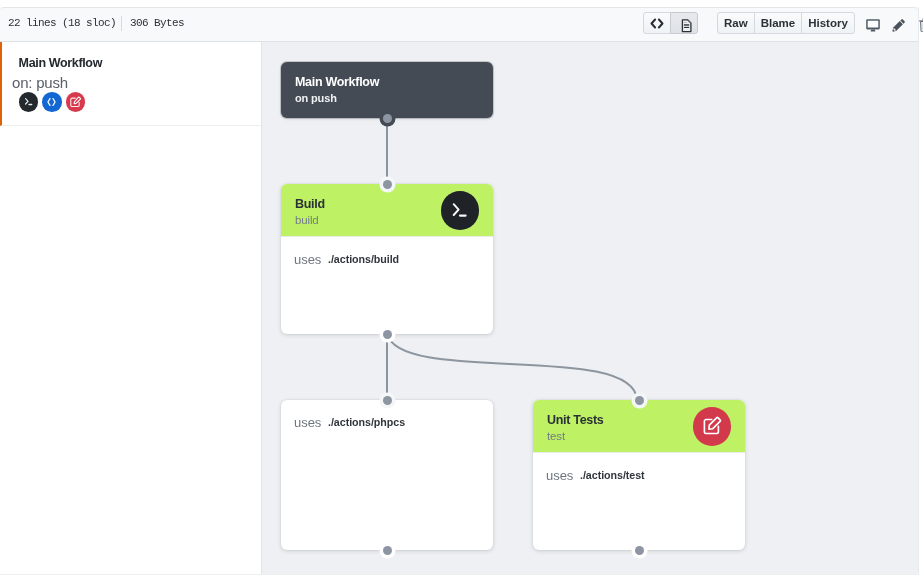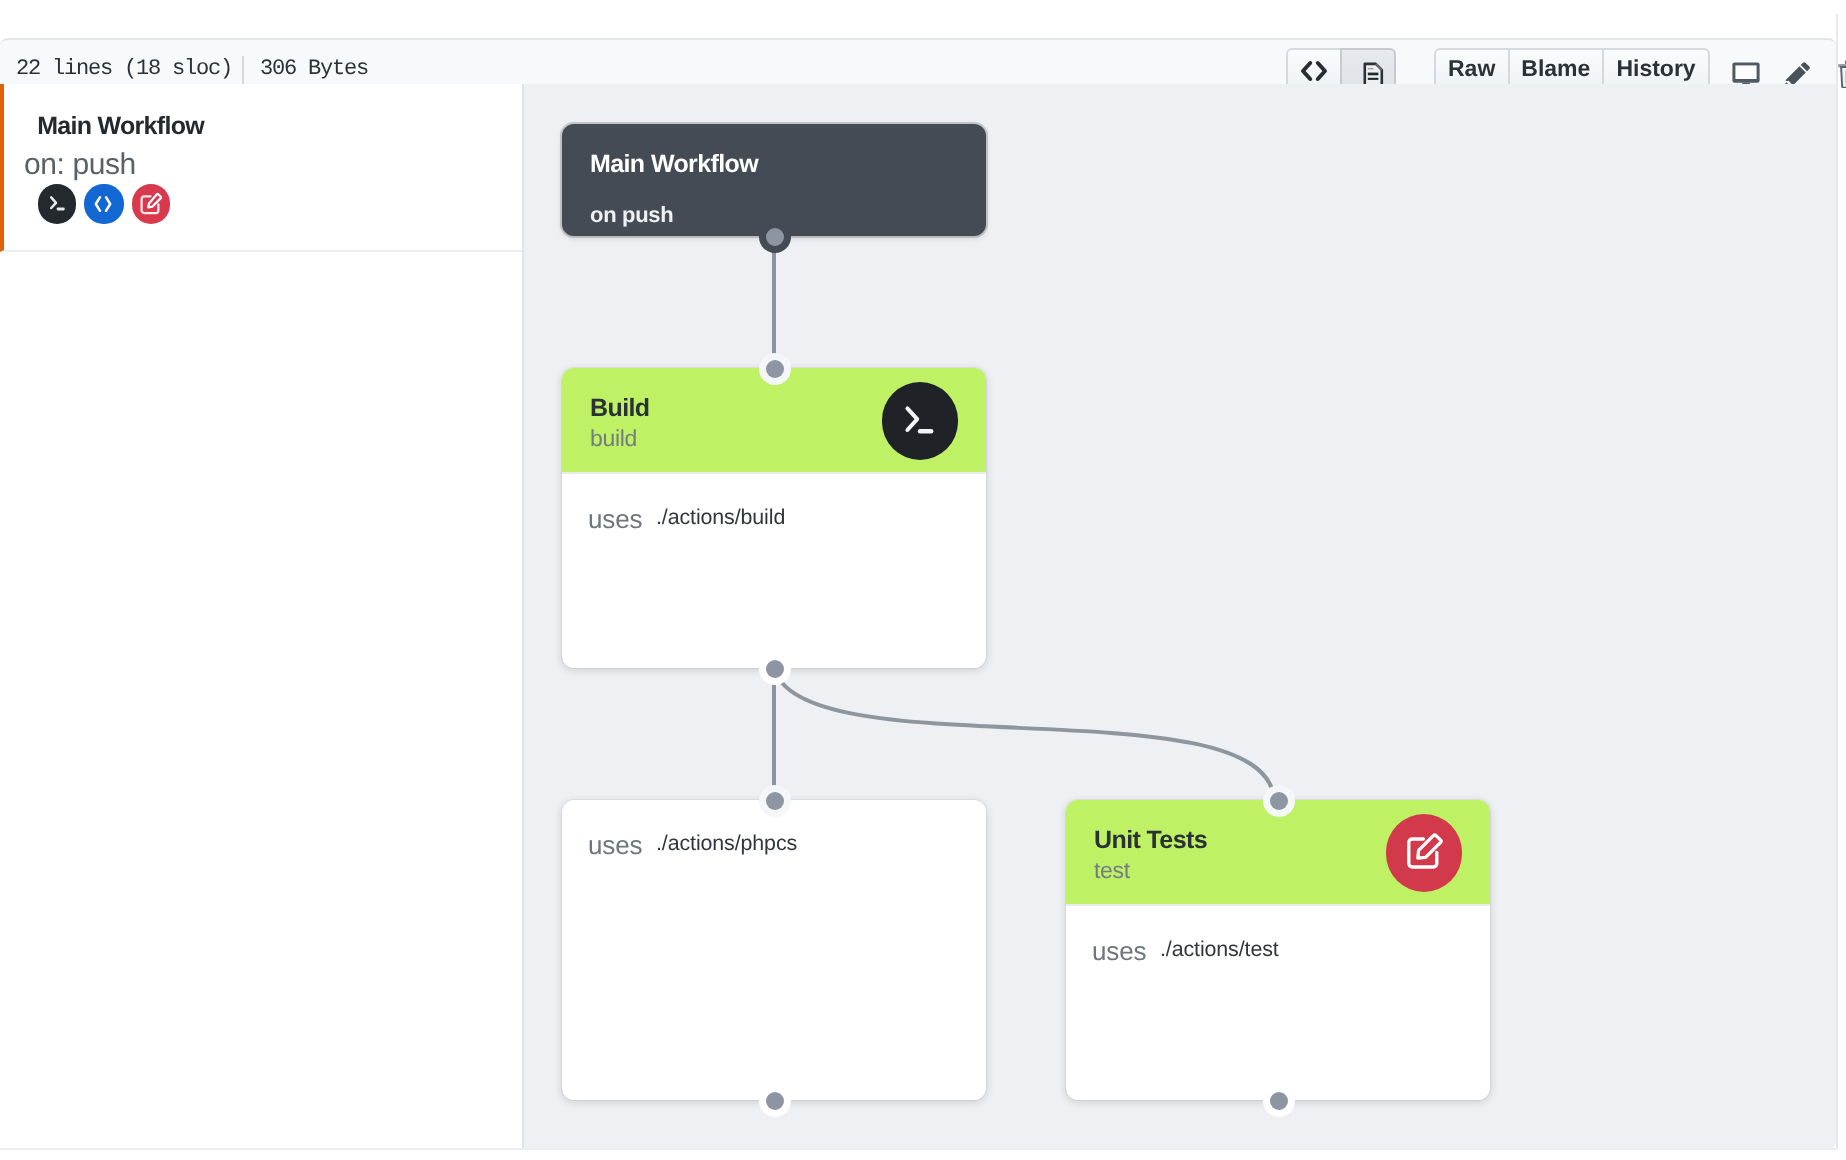--- a/index.html
+++ b/index.html
@@ -13,21 +13,21 @@
     -webkit-font-smoothing: antialiased;
   }
   .app { position: relative; width: 923px; height: 580px; transform: translateZ(0); }
 
   
   .header {
     position: absolute; left: 0; top: 7px; width: 918px; height: 35px;
     background: #f8f9fa;
     border-top: 1px solid #e3e6e9;
     border-bottom: 1px solid #dfe2e5;
-    border-top-left-radius: 4px; border-top-right-radius: 4px; margin-top: 12px;
+    border-top-left-radius: 4px; border-top-right-radius: 4px;
   }
   .header-meta {
     position: absolute; left: 8px; top: -6px; height: 41px;
     font-family: "Liberation Mono", monospace;
     font-size: 11px;
     letter-spacing: -0.6px;
     color: #2b3137;
     display: flex; align-items: center;
   }
   .meta-sep {
@@ -99,21 +99,21 @@
 
   .node { position: absolute; }
   .node-trigger {
     background: #444b55;
     border-radius: 6px;
     width: 212px; height: 56px;
     color: #fff;
     box-shadow: 0 1px 3px rgba(27,31,36,0.14), 0 0 0 1px rgba(27,31,36,0.18);
   }
   .nt-title { position:absolute; left:14px; top:13px; font-size: 12.5px; font-weight: bold; letter-spacing:-0.3px; }
-  .nt-sub { position:absolute; left:14px; top:40px; font-size: 11px; font-weight: bold; color: #eff1f3; letter-spacing:-0.15px; }
+  .nt-sub { position:absolute; left:14px; top:30px; font-size: 11px; font-weight: bold; color: #eff1f3; letter-spacing:-0.15px; }
 
   .node-job {
     background: #fff;
     border-radius: 6px;
     width: 212px; height: 150px;
     box-shadow: 0 1px 4px rgba(27,31,36,0.16), 0 0 0 0.5px rgba(27,31,36,0.05);
     overflow: hidden;
   }
   .job-head {
     position: relative;
@@ -123,21 +123,21 @@
   }
   .job-title { position:absolute; left:14px; top:13px; font-size: 12.5px; font-weight: bold; color: #2b3137; letter-spacing:-0.3px; }
   .job-sub { position:absolute; left:14px; top:29.5px; font-size: 11.5px; color: #737c85; letter-spacing:-0.15px; }
   .job-icon {
     position: absolute; right: 14px; top: 7px;
     width: 38.5px; height: 38.5px; border-radius: 50%;
     display: flex; align-items: center; justify-content: center;
   }
   .job-body { position: relative; height: 96px; }
   .uses-key { position:absolute; left:13px; top:15.2px; font-size: 13px; color: #6d767f; letter-spacing:-0.05px; }
-  .uses-val { position:absolute; left:47px; top:15.8px; font-size: 10.7px; color: #30363c; font-weight: normal; letter-spacing:-0.05px; }
+  .uses-val { position:absolute; left:47px; top:15.8px; font-size: 10.7px; color: #30363c; font-weight: bold; letter-spacing:-0.05px; }
 
   .port {
     position: absolute;
     width: 9px; height: 9px; border-radius: 50%;
     background: #8c95a1;
     box-shadow: 0 0 0 3.5px #fff;
   }
   .port.dark { box-shadow: 0 0 0 3.5px #444b55; }
   .port.head { box-shadow: 0 0 0 3.5px #f5f6f8; }
   .ports { position: absolute; left:0; top:0; width:661px; height:538px; pointer-events:none; }

